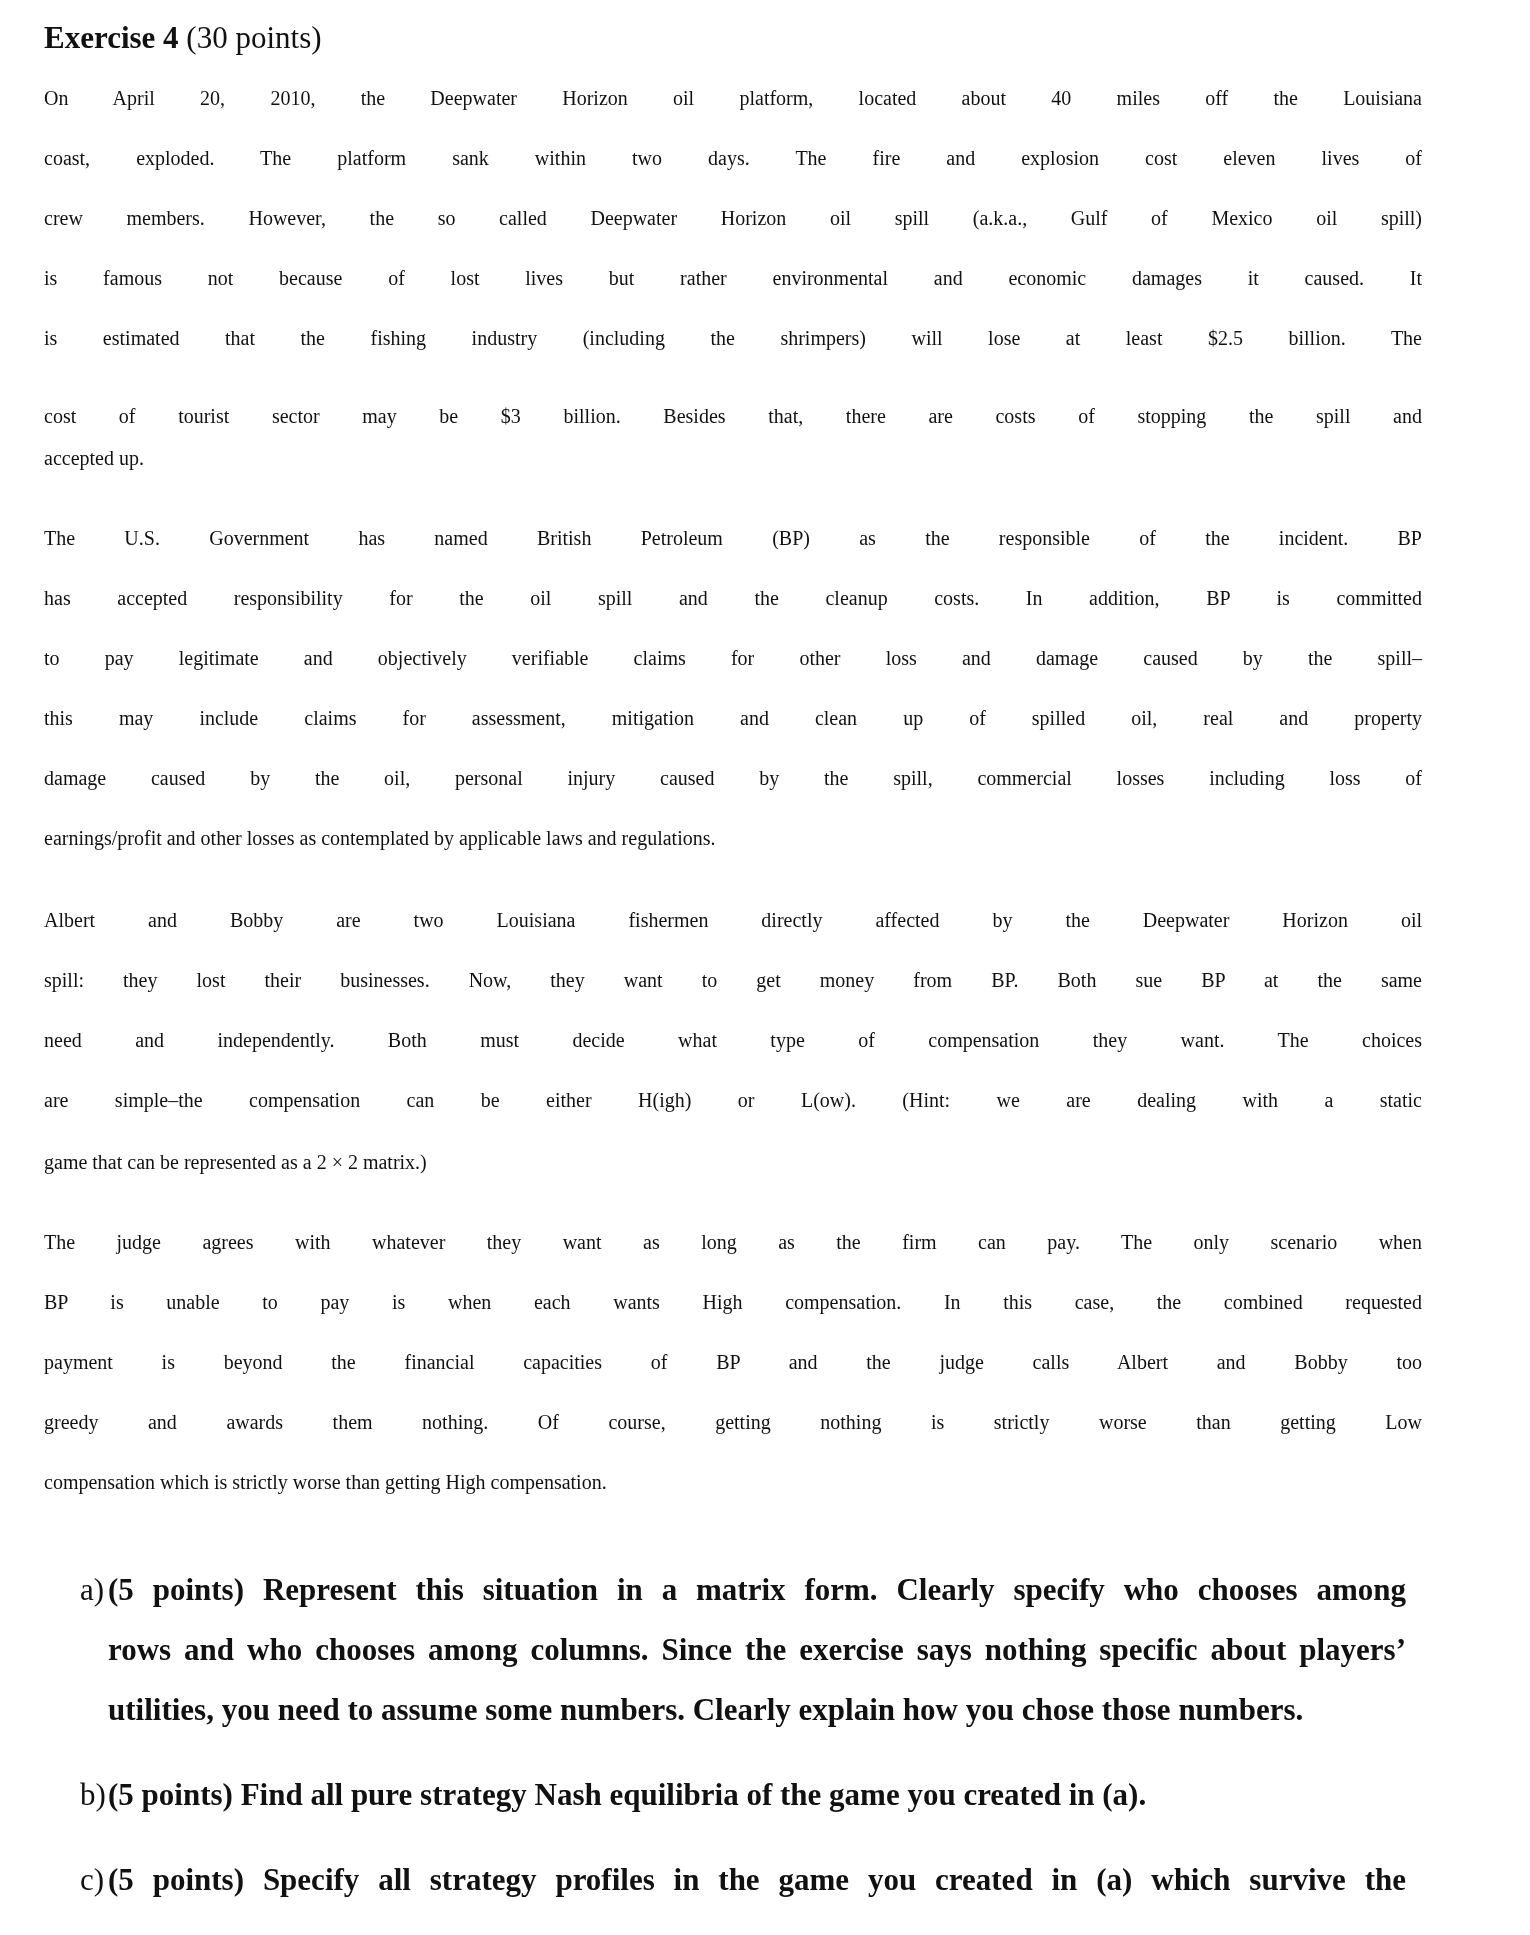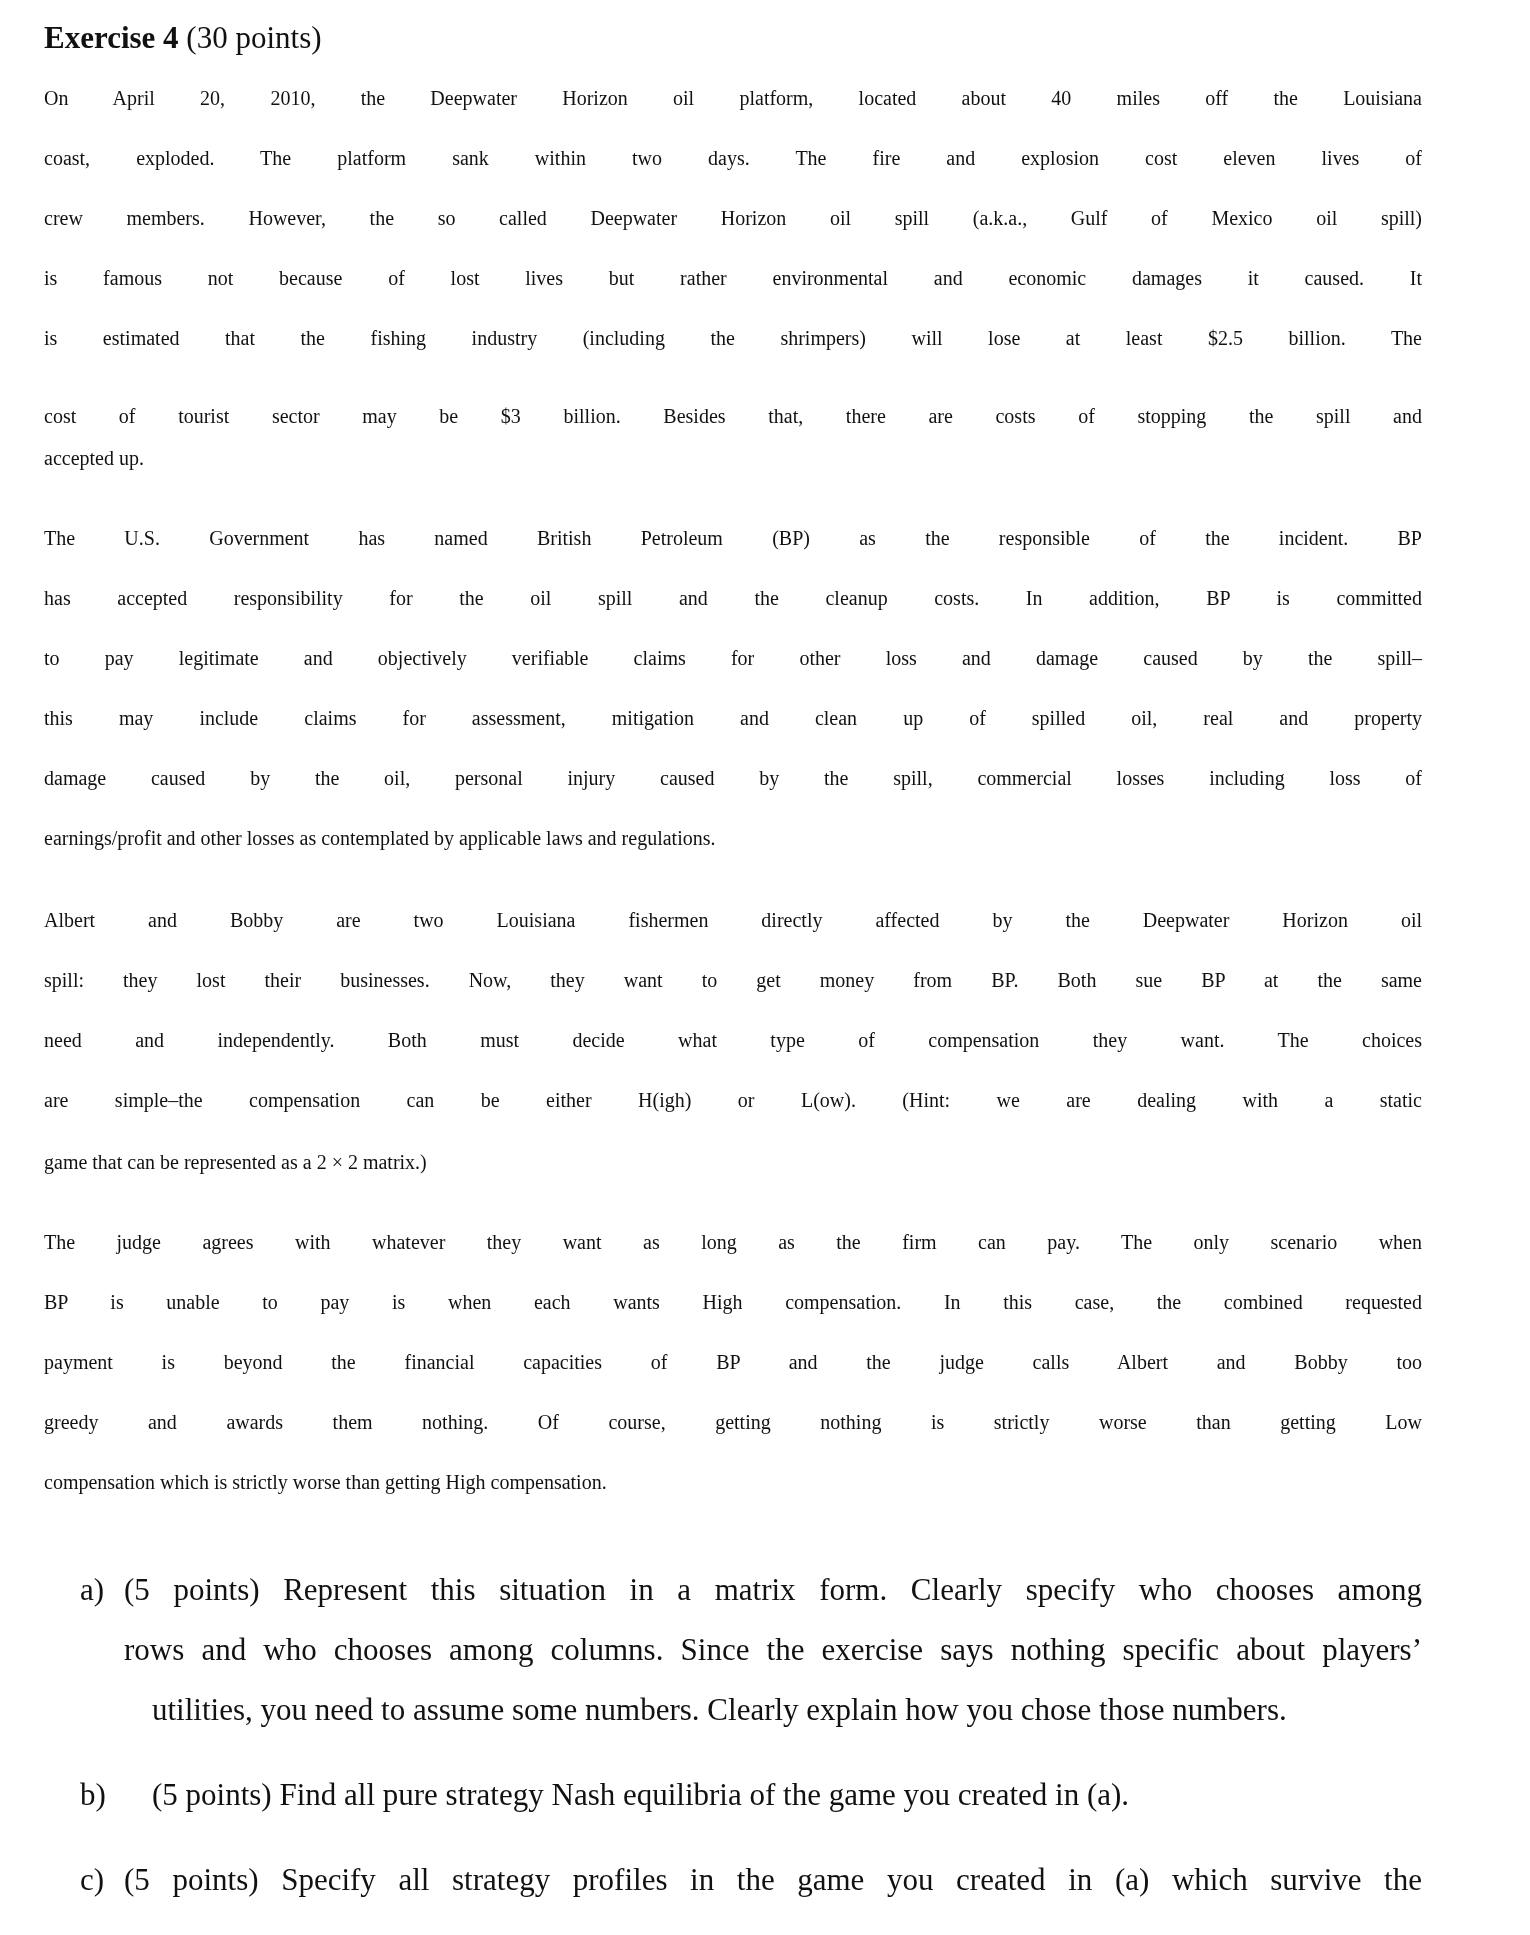--- a/index.html
+++ b/index.html
@@ -12,25 +12,25 @@
   .line {
     position: absolute; left: 44px; width: 1378px;
     font-size: 20px; line-height: 36px; white-space: nowrap;
     text-align: justify; text-align-last: justify;
   }
   .line.last { text-align-last: left; }
   .title { position: absolute; left: 44px; top: 20px; font-size: 31px; line-height: 36px; white-space: nowrap; }
   .title b { font-weight: bold; }
   .item-label { position: absolute; left: 80px; font-size: 31px; line-height: 36px; white-space: nowrap; }
   .item-line {
-    position: absolute; left: 124px; width: 1298px;
+    position: absolute; left: 108px; width: 1298px;
     font-size: 31px; line-height: 36px; white-space: nowrap;
-    text-align: justify; text-align-last: justify;
+    text-align: justify; text-align-last: justify; font-weight: bold;
   }
-  .item-line.last { text-align-last: left; margin-left: 28px; }
+  .item-line.last { text-align-last: left; }
 </style>
 </head>
 <body>
 
 <div class="page">
 
   <div class="title">
     <b>Exercise 4</b>
     <span>(30 points)</span>
   </div>

